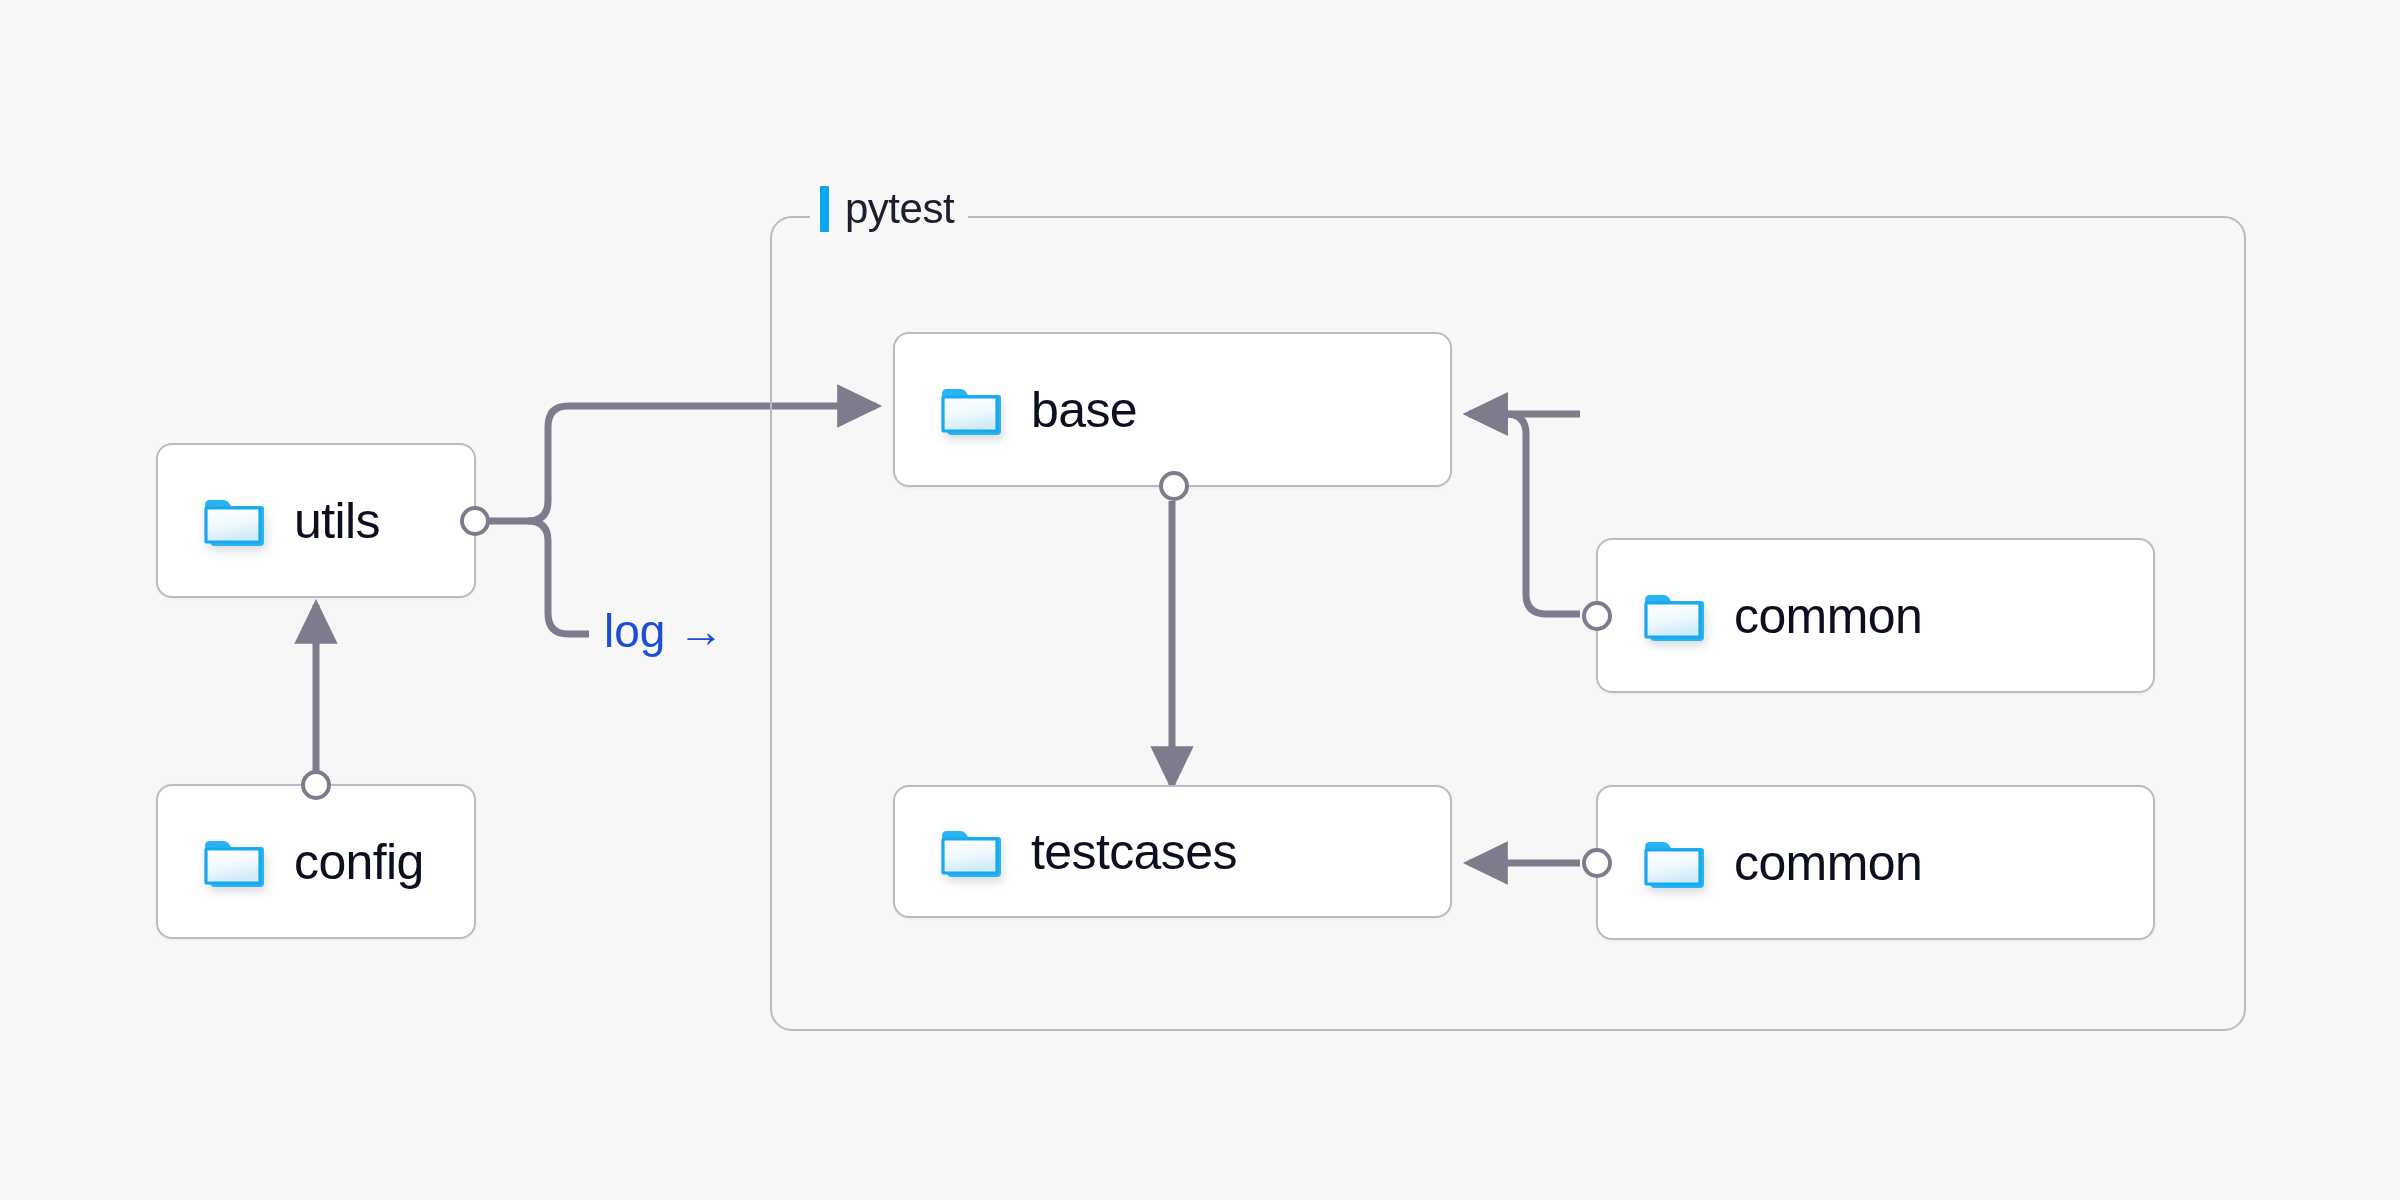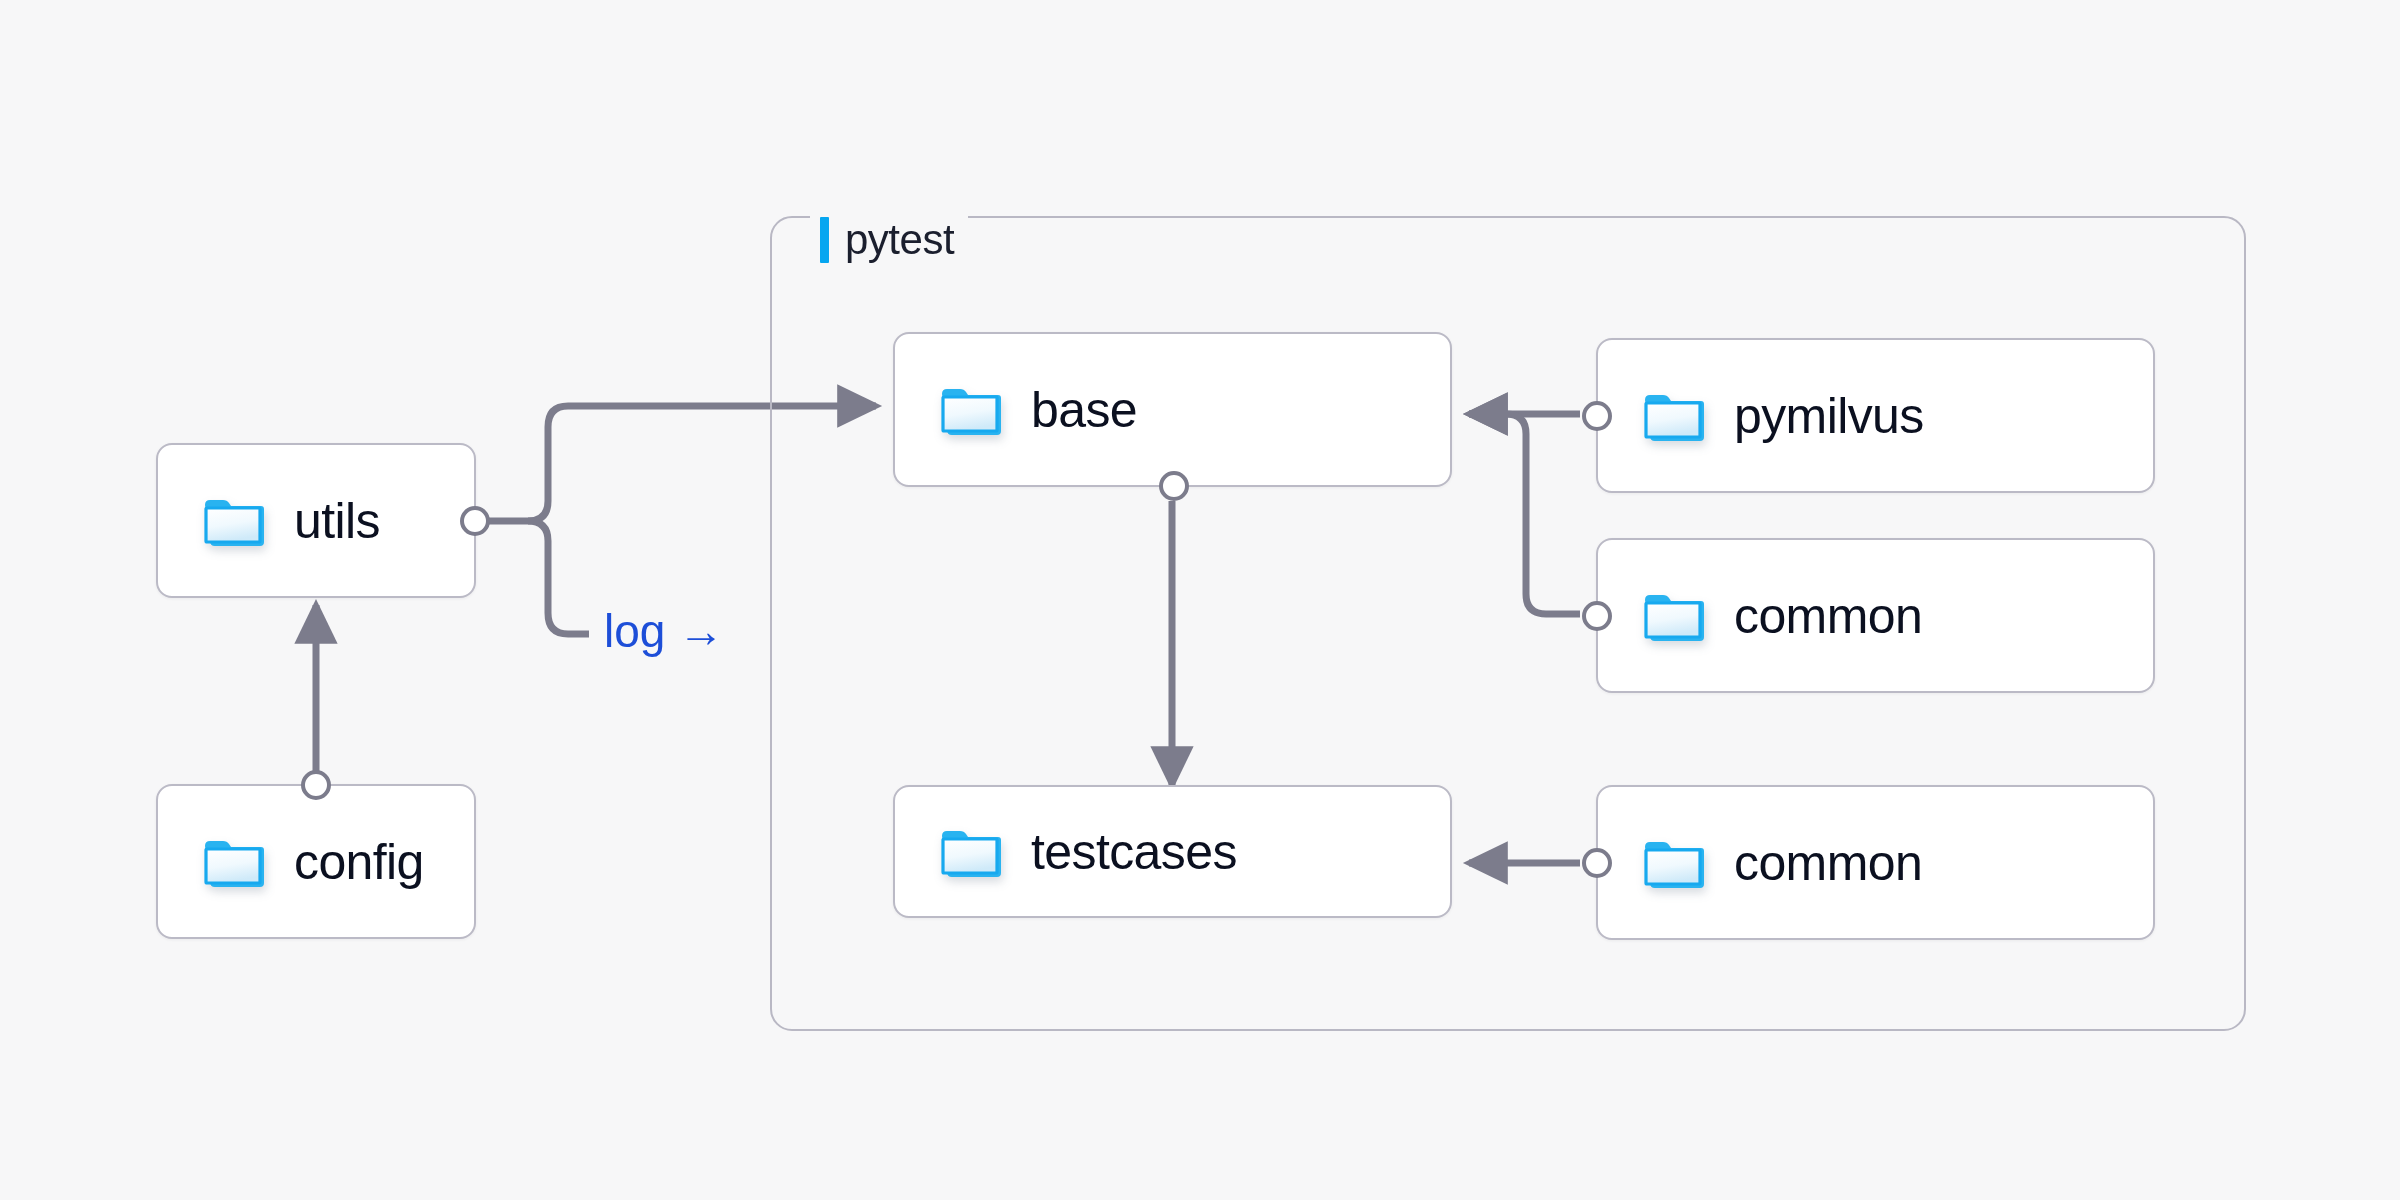--- a/index.html
+++ b/index.html
@@ -34,21 +34,20 @@
   }
   .group-label {
     position: absolute;
     display: flex;
     align-items: center;
     gap: 16px;
     background: #f7f7f8;
     padding: 0 14px 0 10px;
     height: 54px;
     white-space: nowrap;
-    margin-top: 31px;
   }
   .group-label .bar {
     width: 9px;
     height: 46px;
     background: #06a6f0;
     border-radius: 1px;
     flex: none;
   }
   .group-label .txt {
     font-size: 42px;
@@ -189,52 +188,40 @@
       <span class="folder-icon">
         <svg viewBox="0 0 62 50" width="62" height="50" xmlns="http://www.w3.org/2000/svg">
           <path d="M3 9 q0-5 5-5 h13 q4 0 6 3 l2 3 h30 q3 0 3 3 v33 q0 4 -4 4 h-45 q-5 0 -5 -5 z" fill="#29b3f0"></path>
           <rect x="4" y="12" width="54" height="34" rx="1" fill="url(#folderFill)" stroke="#17a9ef" stroke-width="3.2"></rect>
         </svg>
       </span>
       <span class="label">testcases</span>
     </div>
   </div>
 
-  <div class="node" style="left:1596px; top:338px; width:559px; height:155px;">
-    <div class="inner">
-      <span class="folder-icon">
-        <svg viewBox="0 0 62 50" width="62" height="50" xmlns="http://www.w3.org/2000/svg">
-          <path d="M3 9 q0-5 5-5 h13 q4 0 6 3 l2 3 h30 q3 0 3 3 v33 q0 4 -4 4 h-45 q-5 0 -5 -5 z" fill="#29b3f0"></path>
-          <rect x="4" y="12" width="54" height="34" rx="1" fill="url(#folderFill)" stroke="#17a9ef" stroke-width="3.2"></rect>
-        </svg>
-      </span>
-      <span class="label">pymilvus</span>
+
+  <div class="node" style="left:1596px; top:538px; width:559px; height:155px;">
+    <div class="inner">
+      <span class="folder-icon">
+        <svg viewBox="0 0 62 50" width="62" height="50" xmlns="http://www.w3.org/2000/svg">
+          <path d="M3 9 q0-5 5-5 h13 q4 0 6 3 l2 3 h30 q3 0 3 3 v33 q0 4 -4 4 h-45 q-5 0 -5 -5 z" fill="#29b3f0"></path>
+          <rect x="4" y="12" width="54" height="34" rx="1" fill="url(#folderFill)" stroke="#17a9ef" stroke-width="3.2"></rect>
+        </svg>
+      </span>
+      <span class="label">common</span>
     </div>
     <span class="port" style="left:-16px; top:50%; margin-top:-15px;"></span>
   </div>
 
-  <div class="node" style="left:1596px; top:538px; width:559px; height:155px;">
+  <div class="node" style="left:1596px; top:785px; width:559px; height:155px;">
     <div class="inner">
       <span class="folder-icon">
         <svg viewBox="0 0 62 50" width="62" height="50" xmlns="http://www.w3.org/2000/svg">
           <path d="M3 9 q0-5 5-5 h13 q4 0 6 3 l2 3 h30 q3 0 3 3 v33 q0 4 -4 4 h-45 q-5 0 -5 -5 z" fill="#29b3f0"></path>
           <rect x="4" y="12" width="54" height="34" rx="1" fill="url(#folderFill)" stroke="#17a9ef" stroke-width="3.2"></rect>
         </svg>
       </span>
       <span class="label">common</span>
     </div>
     <span class="port" style="left:-16px; top:50%; margin-top:-15px;"></span>
   </div>
 
-  <div class="node" style="left:1596px; top:785px; width:559px; height:155px;">
-    <div class="inner">
-      <span class="folder-icon">
-        <svg viewBox="0 0 62 50" width="62" height="50" xmlns="http://www.w3.org/2000/svg">
-          <path d="M3 9 q0-5 5-5 h13 q4 0 6 3 l2 3 h30 q3 0 3 3 v33 q0 4 -4 4 h-45 q-5 0 -5 -5 z" fill="#29b3f0"></path>
-          <rect x="4" y="12" width="54" height="34" rx="1" fill="url(#folderFill)" stroke="#17a9ef" stroke-width="3.2"></rect>
-        </svg>
-      </span>
-      <span class="label">common</span>
-    </div>
-    <span class="port" style="left:-16px; top:50%; margin-top:-15px;"></span>
-  </div>
-
 </div>
 
 </body></html>

